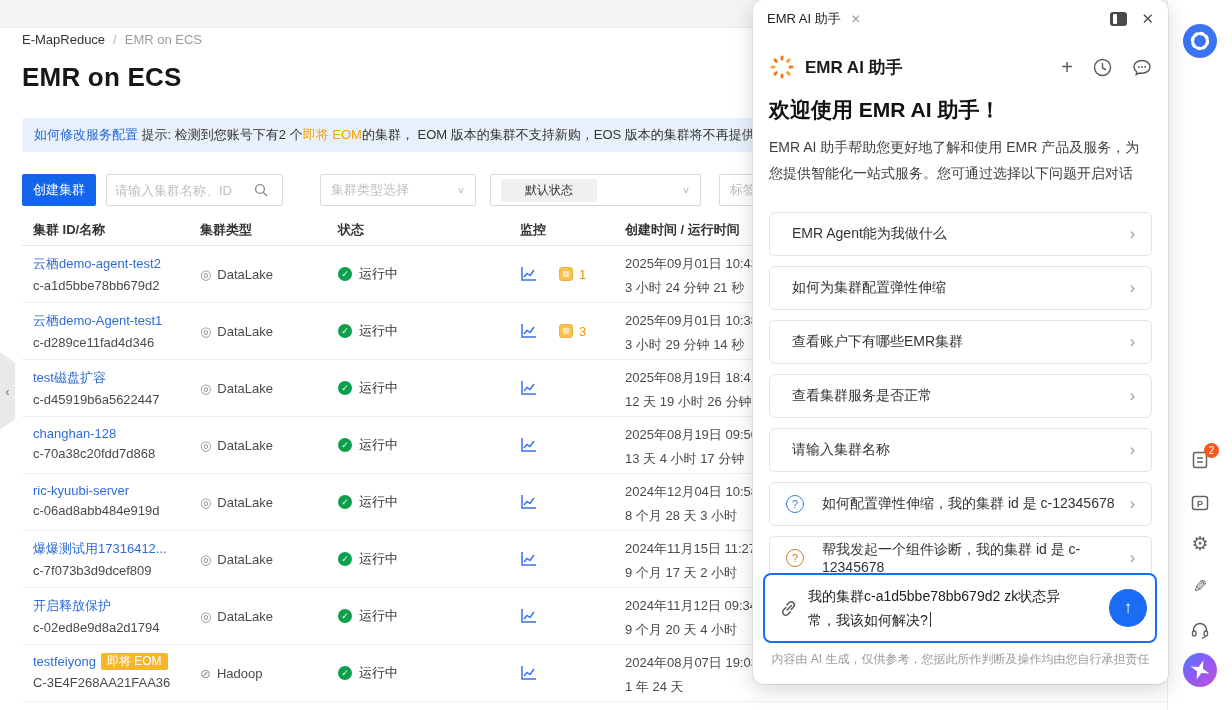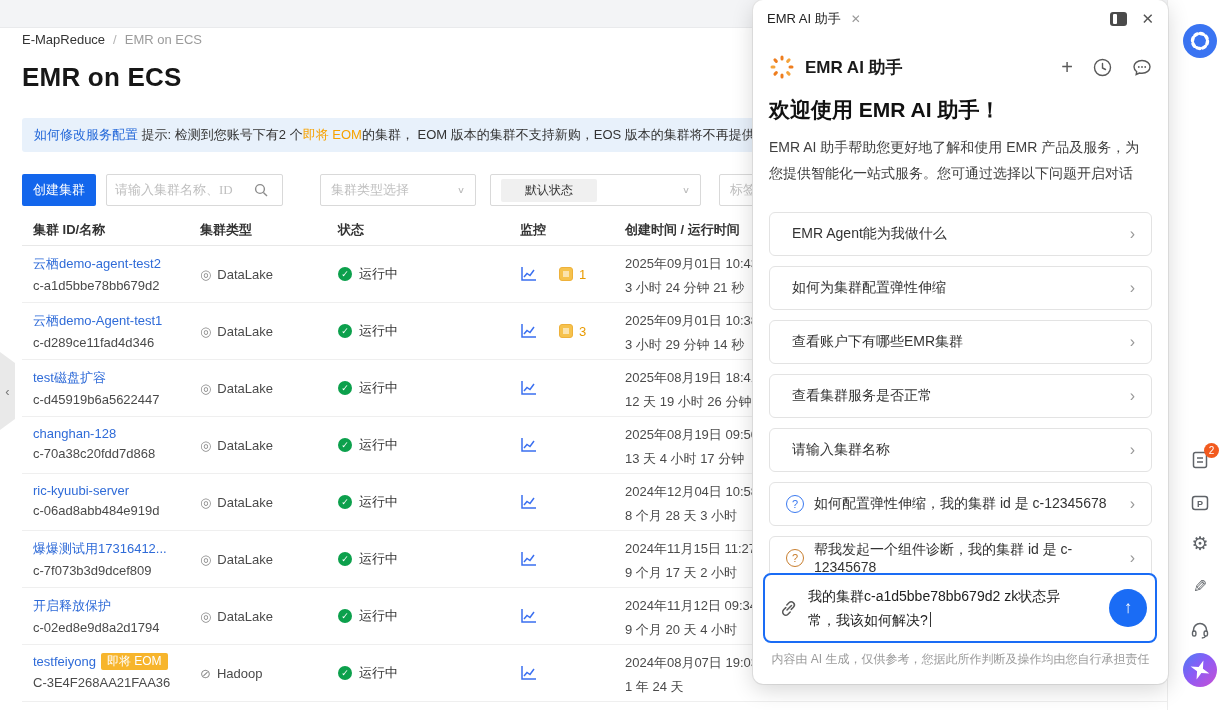--- a/index.html
+++ b/index.html
@@ -18,21 +18,21 @@
   .page-title { position:absolute; left:22px; top:62px; font-size:26px; font-weight:bold; color:#171717; letter-spacing:.2px; }
 
   
   .notice { position:absolute; left:22px; top:118px; width:1128px; height:34px; background:#e8f1fb; border-radius:3px; line-height:34px; padding:0 12px; white-space:nowrap; overflow:hidden; }
   .notice a { color:#2468d9; text-decoration:none; }
   .notice .hl { color:#f7a200; }
 
   
   .btn-create { position:absolute; left:22px; top:174px; width:74px; height:32px; background:#1366ec; color:#fff; border:none; border-radius:2px; font-size:13px; cursor:pointer; font-family:inherit; }
   .searchbox { position:absolute; left:106px; top:174px; width:177px; height:32px; border:1px solid #d9d9d9; border-radius:2px; background:#fff; display:flex; align-items:center; }
-  .searchbox input { flex:1; border:none; outline:none; padding:0 8px; font-size:13px; color:#333; font-family:Liberation Serif, serif; min-width:0; }
+  .searchbox input { flex:1; border:none; outline:none; padding:0 8px; font-size:13px; color:#333; font-family:Liberation Sans, sans-serif; min-width:0; }
   .searchbox input::placeholder { color:#bfbfbf; }
   .searchbox .sicon { width:28px; text-align:center; color:#888; }
   .select { position:absolute; top:174px; height:32px; border:1px solid #d9d9d9; border-radius:2px; background:#fff; display:flex; align-items:center; padding:0 10px; color:#bfbfbf; }
   .select .chev { margin-left:auto; color:#bbb; font-size:11px; transform:scaleY(.8); }
   .sel-type { left:320px; width:156px; }
   .sel-status { left:490px; width:211px; }
   .sel-tag { left:719px; width:190px; }
   .chip { background:#f0f0f0; color:#333; border-radius:2px; padding:3px 24px; font-size:12px; }
 
   
@@ -79,21 +79,21 @@
   .dockic::after { content:""; position:absolute; left:3px; top:2px; width:4px; height:10px; background:#fff; border-radius:1px; }
   .p-x { color:#555; font-size:15px; cursor:pointer; }
   .p-body { padding:0 16px; }
   .logo-row { display:flex; align-items:center; margin-top:12px; height:34px; }
   .logo-row .ttl { font-size:17px; font-weight:bold; color:#1a1a1a; margin-left:10px; }
   .logo-row .acts { margin-left:auto; display:flex; align-items:center; gap:20px; color:#595959; }
   .plus-ic { font-size:20px; font-weight:300; cursor:pointer; line-height:1; }
   .welcome { font-size:21px; font-weight:bold; color:#111; margin-top:12px; }
   .desc { font-size:14px; color:#3f3f3f; line-height:26px; margin-top:10px; }
   .cards { margin-top:26px; display:flex; flex-direction:column; gap:10px; }
-  .card { height:44px; border:1px solid #e3e3e3; border-radius:6px; display:flex; align-items:center; padding:0 16px 0 22px; cursor:pointer; background:#fff; }
+  .card { height:44px; border:1px solid #e3e3e3; border-radius:6px; display:flex; align-items:center; padding:0 16px 0 22px; cursor:pointer; background:#fff;gap:8px; }
   .card .lbl { font-size:14px; color:#333; }
   .card .arrow { margin-left:auto; color:#999; font-size:16px; }
   .qic { width:18px; height:18px; border-radius:50%; border:1.5px solid; font-size:11px; line-height:16px; text-align:center; margin:0 10px 0 -6px; flex:0 0 auto; }
   .q-blue { color:#3b7af0; border-color:#3b7af0; }
   .q-orange { color:#c87e2e; border-color:#c87e2e; }
   .inputbox { position:absolute; left:10px; top:573px; width:394px; height:70px; border:2px solid #1a6cf5; border-radius:8px; background:#fff; display:flex; align-items:center; padding:0 8px 0 14px; }
   .linkic { flex:0 0 auto; margin-right:10px; }
   .ival { font-size:14px; color:#222; line-height:24px; width:260px; }
   .caret { display:inline-block; width:1px; height:15px; background:#333; vertical-align:-2px; margin-left:2px; animation:blink 1s steps(1) infinite; }
   @keyframes blink { 50% { opacity:0; } }

